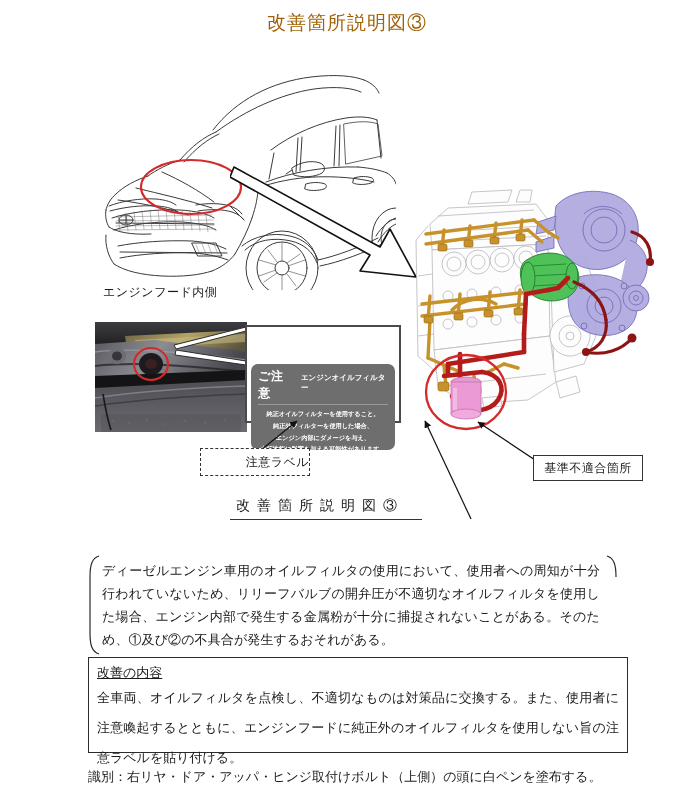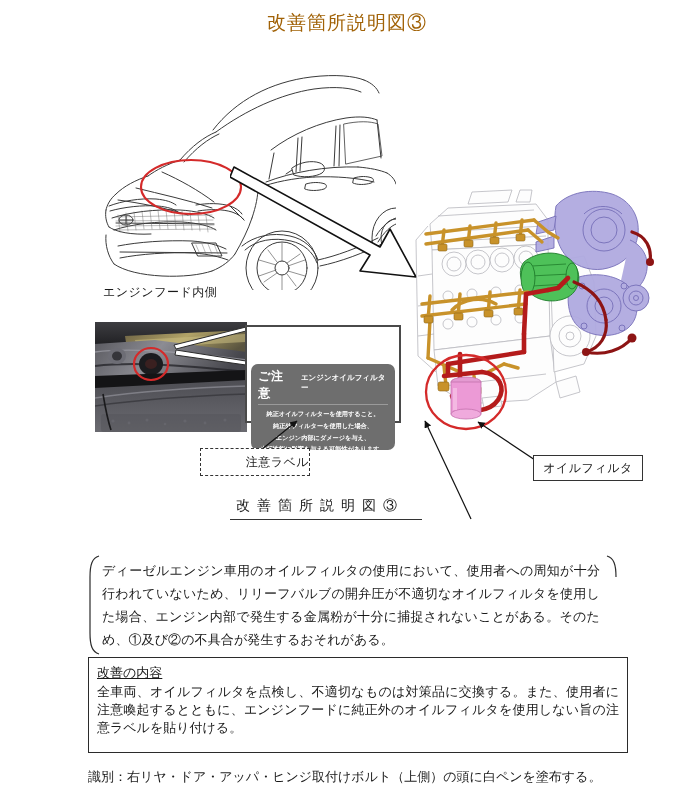--- a/index.html
+++ b/index.html
@@ -259,21 +259,21 @@
     padding: 5px 8px 0 8px;
   }
   #improvement-heading {
     font-size: 13px;
     text-decoration: underline;
     display: inline-block;
     margin-bottom: 1px;
   }
   #improvement-text {
     font-size: 13px;
-    line-height: 18px;
+    line-height: 30px;
     text-align: justify;
   }
 
   
   #identification-line {
     position: absolute;
     left: 88px;
     top: 768px;
     font-size: 13px;
     white-space: nowrap;
@@ -670,21 +670,21 @@
 <svg id="filter-arrow" viewBox="0 0 80 52" xmlns="http://www.w3.org/2000/svg">
   <defs>
     <marker id="arrowHeadB" markerWidth="7" markerHeight="7" refX="5.6" refY="3" orient="auto">
       <path d="M0 0 L6 3 L0 6 Z" fill="#111"></path>
     </marker>
   </defs>
   <line x1="74" y1="48" x2="8" y2="4" stroke="#111" stroke-width="1.2" marker-end="url(#arrowHeadB)"></line>
 </svg>
 
 <div id="oil-filter-box">
-  <span>オイルフィルタ</span>
+  <span>基準不適合箇所</span>
 </div>
 
 <svg id="nonconformance-arrow" viewBox="0 0 60 106" xmlns="http://www.w3.org/2000/svg">
   <defs>
     <marker id="arrowHeadC" markerWidth="7" markerHeight="7" refX="5.6" refY="3" orient="auto">
       <path d="M0 0 L6 3 L0 6 Z" fill="#111"></path>
     </marker>
   </defs>
   <line x1="56" y1="104" x2="10" y2="6" stroke="#111" stroke-width="1.2" marker-end="url(#arrowHeadC)"></line>
 </svg>

